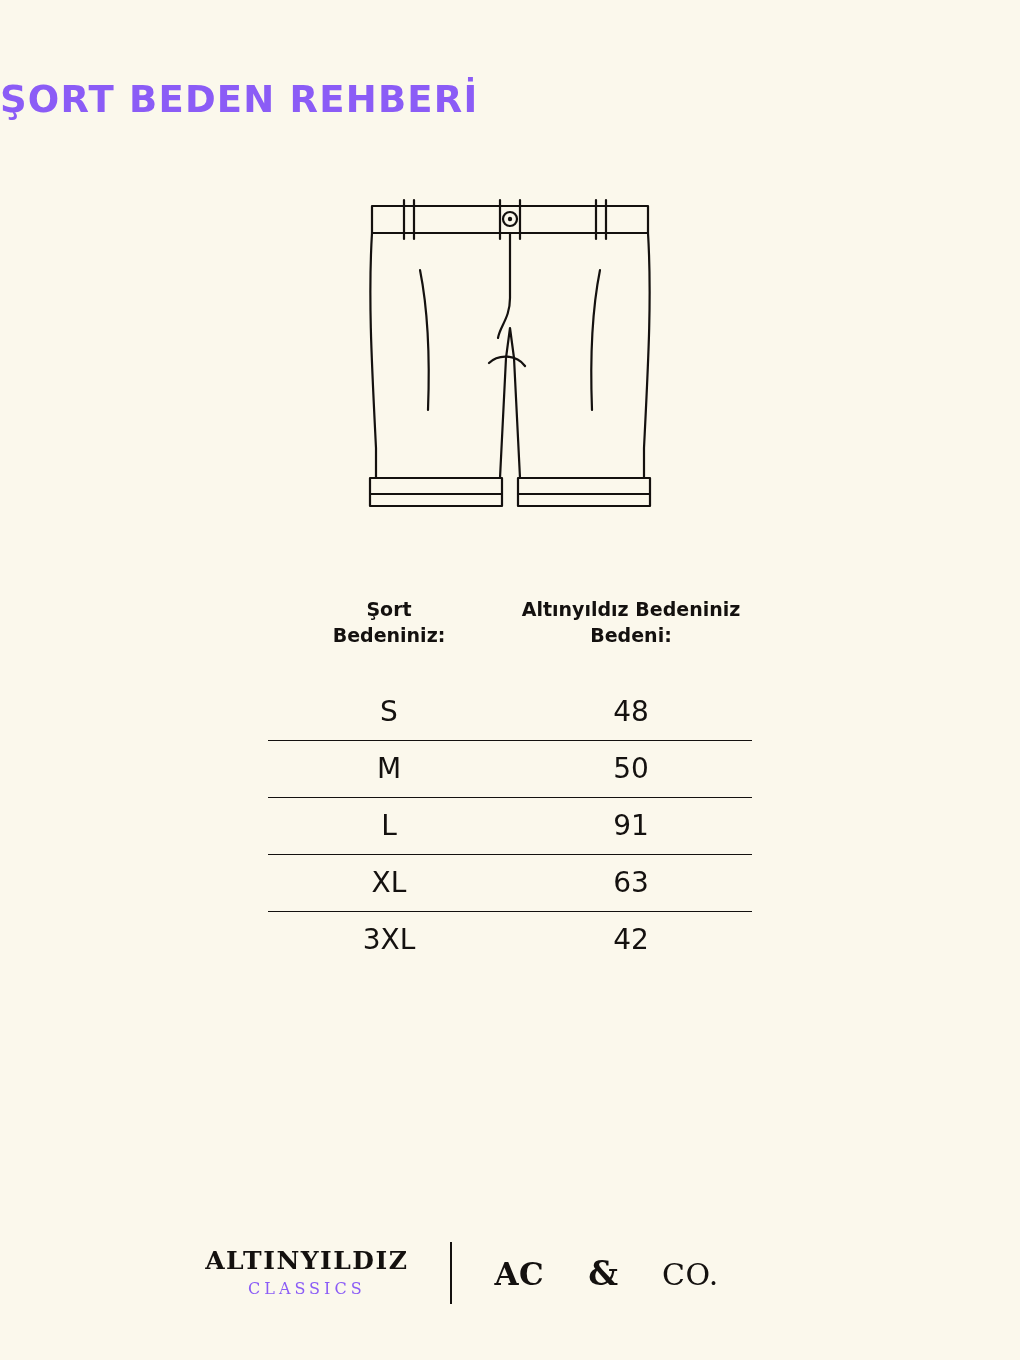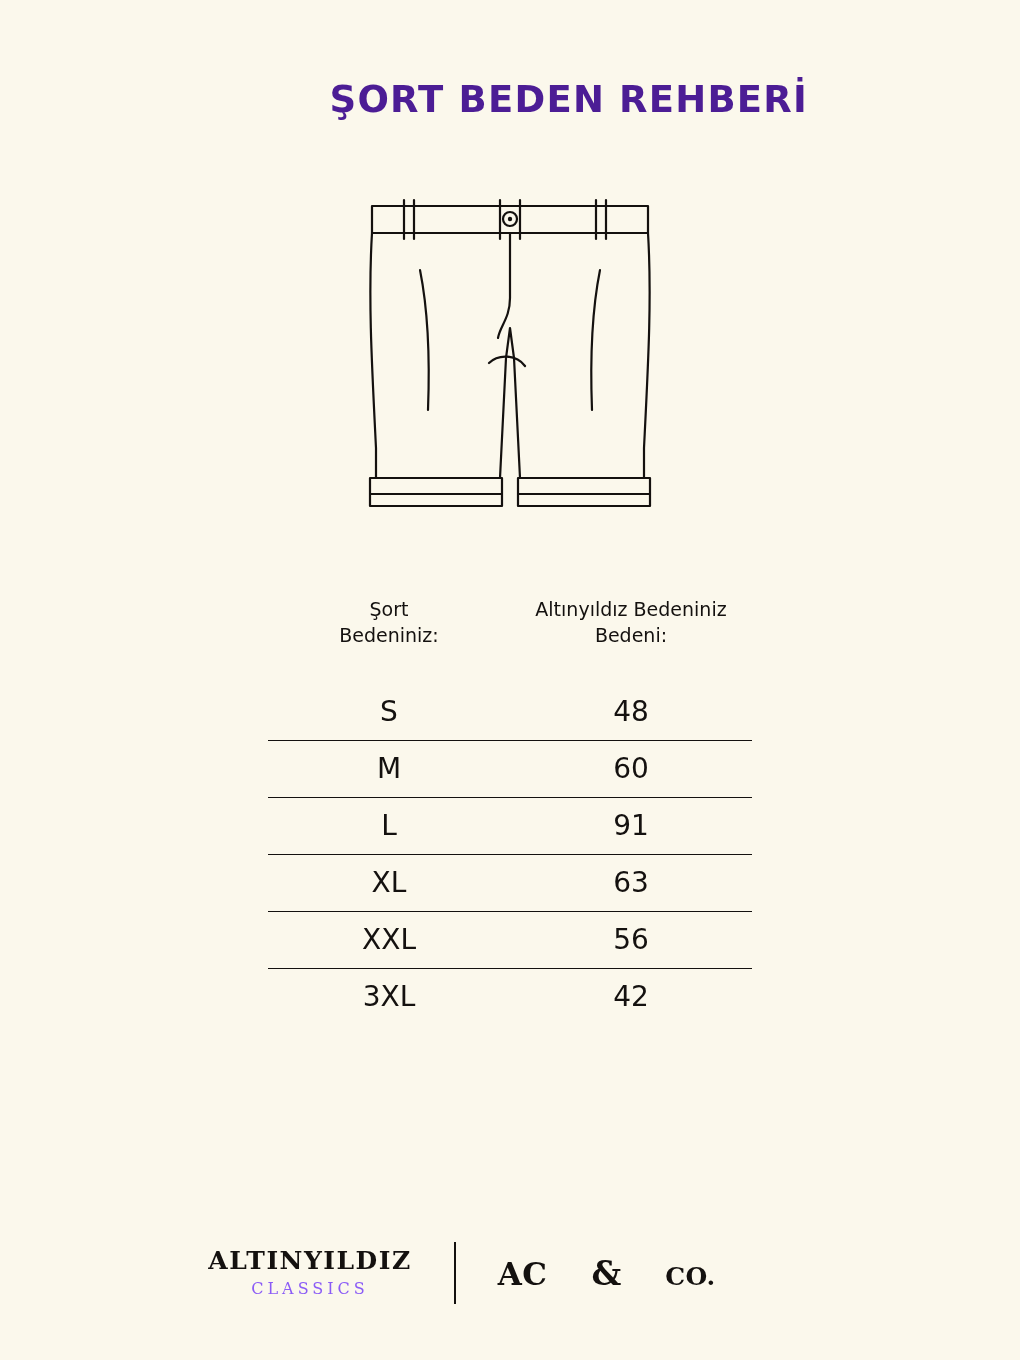--- a/index.html
+++ b/index.html
@@ -20,25 +20,25 @@
     height: 1360px;
     box-sizing: border-box;
   }
 
   
   .title {
     position: absolute;
     top: 78px;
     left: 0;
     width: 808px;
-    text-align: right;
+    text-align: left;
     font-size: 37px;
     font-weight: 700;
     letter-spacing: 1.2px;
-    color: #4c1d95;
+    color: #8b5cf6;
   }
 
   
   .illustration {
     position: absolute;
     top: 178px;
     left: 50%;
     transform: translateX(-50%);
     width: 320px;
     height: 360px;
@@ -54,21 +54,21 @@
   .head-row {
     display: flex;
     align-items: flex-start;
     padding-bottom: 10px;
   }
   .head-cell {
     flex: 1;
     text-align: center;
     font-size: 19px;
     line-height: 26px;
-    font-weight: 400;
+    font-weight: 700;
     color: #14110f;
     white-space: pre-line;
   }
   .size-table {
     width: 100%;
     border-collapse: collapse;
     margin-top: 26px;
   }
   .size-table td {
     width: 50%;
@@ -130,22 +130,22 @@
   .brand-right .ac {
     font-size: 31px;
     font-weight: 700;
     letter-spacing: 0.5px;
   }
   .brand-right .amp {
     font-size: 33px;
     font-weight: 700;
   }
   .brand-right .co {
-    font-size: 25px;
-    font-weight: 700;
+    font-size: 30px;
+    font-weight: 400;
     letter-spacing: 0.5px;
   }
 </style>
 </head>
 <body>
 
 <div class="page">
 
   <div class="title">ŞORT BEDEN REHBERİ</div>
 
@@ -198,33 +198,29 @@
     </div>
 
     <table class="size-table">
       <tbody>
         <tr>
           <td>S</td>
           <td>48</td>
         </tr>
         <tr>
           <td>M</td>
-          <td>60</td>
+          <td>50</td>
         </tr>
         <tr>
           <td>L</td>
           <td>91</td>
         </tr>
         <tr>
           <td>XL</td>
           <td>63</td>
-        </tr>
-        <tr>
-          <td>XXL</td>
-          <td>56</td>
         </tr>
         <tr>
           <td>3XL</td>
           <td>42</td>
         </tr>
       </tbody>
     </table>
   </div>
 
   <div class="footer">

